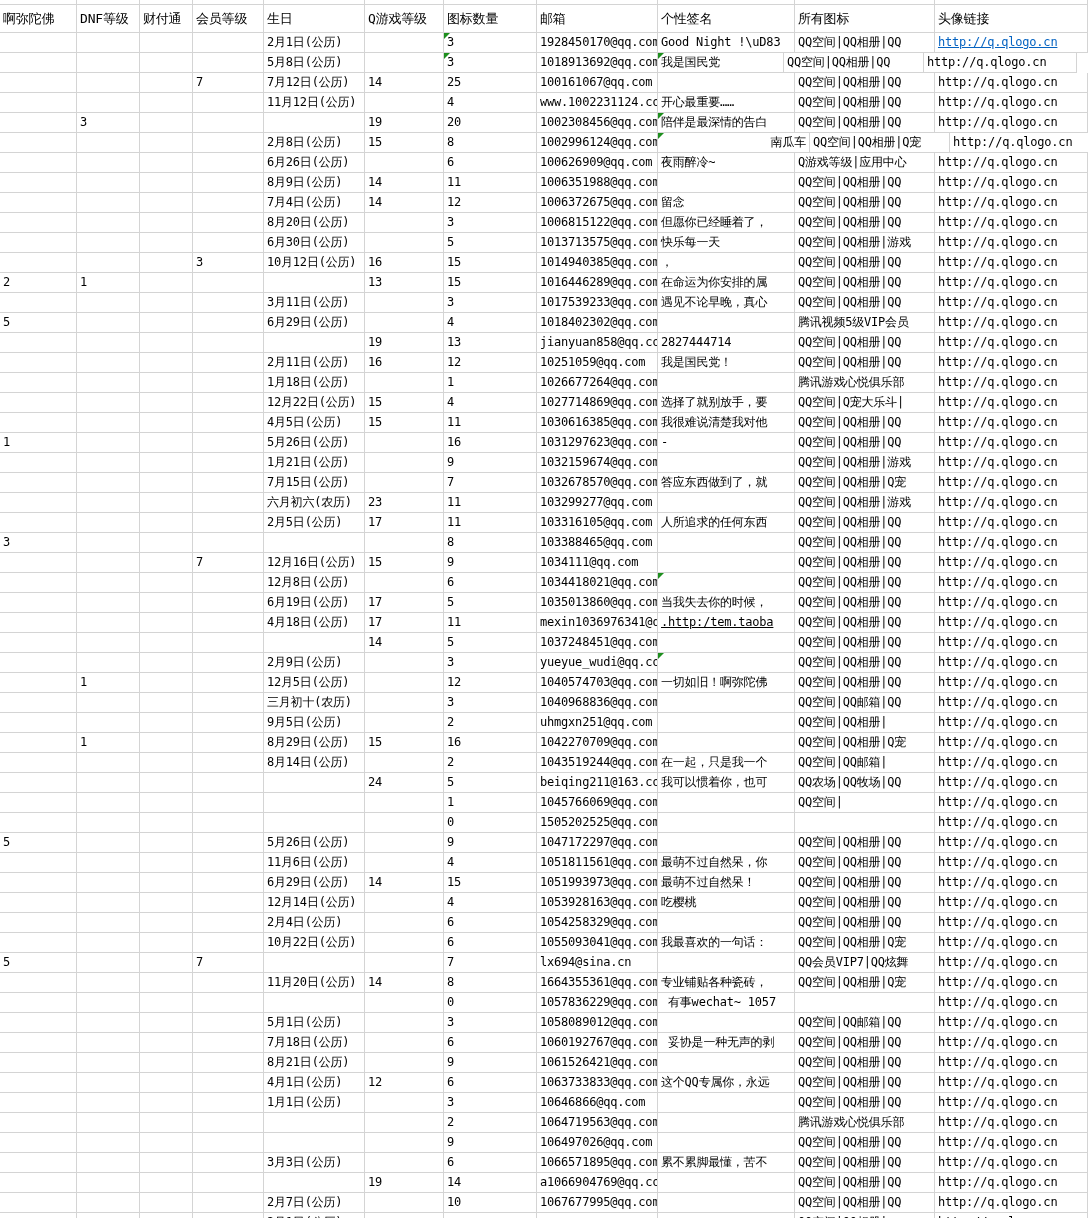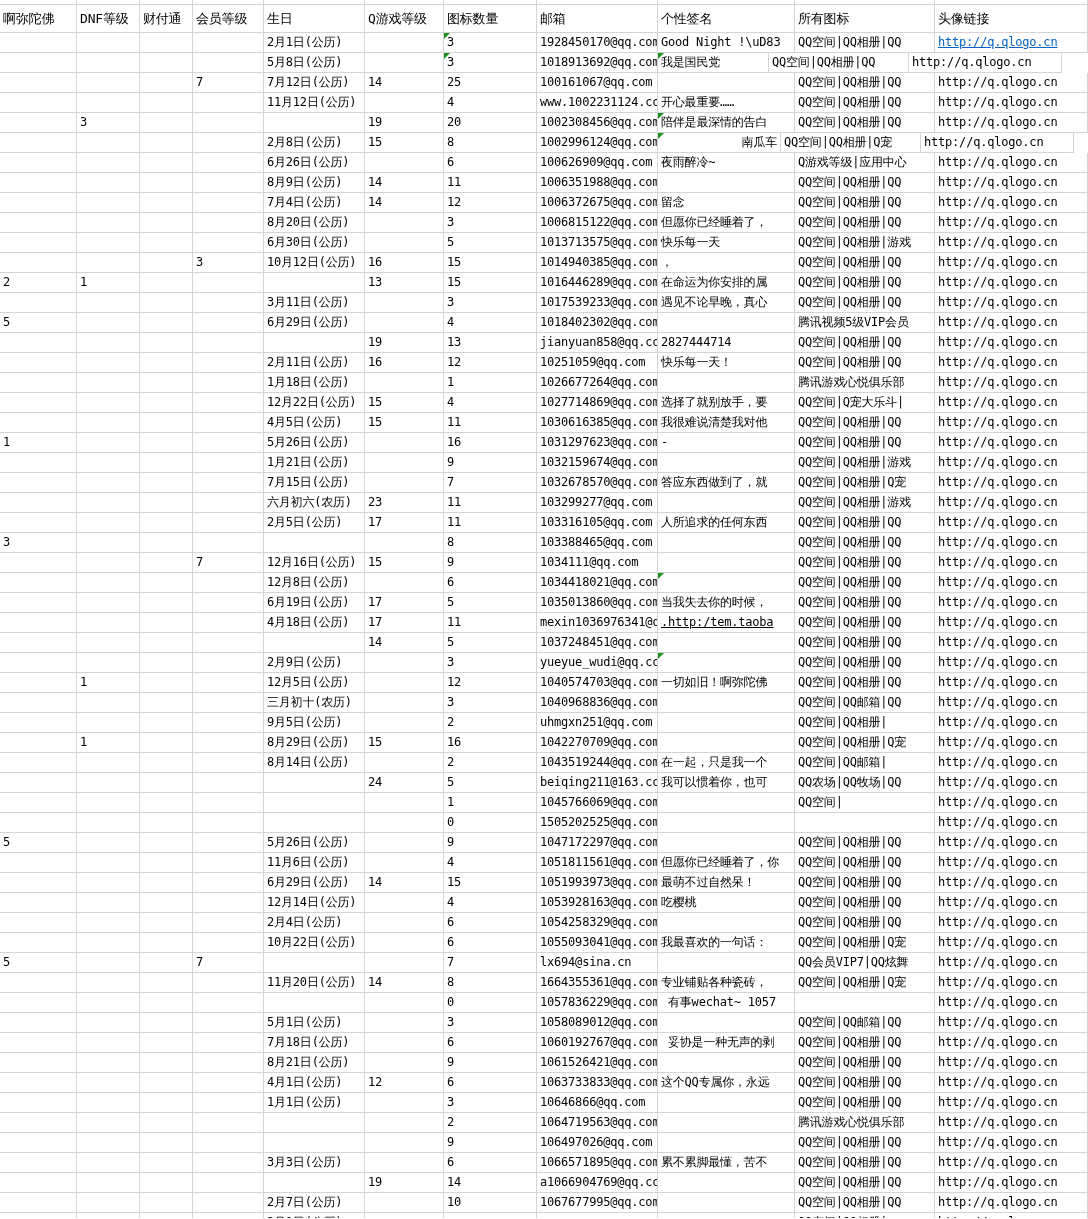--- a/index.html
+++ b/index.html
@@ -85,21 +85,21 @@
     </div>
     <div class="row data">
       <div class="cell" style="width: 77px;"></div>
       <div class="cell" style="width: 63px;"></div>
       <div class="cell" style="width: 53px;"></div>
       <div class="cell" style="width: 71px;"></div>
       <div class="cell" style="width: 101px;">5月8日(公历)</div>
       <div class="cell" style="width: 79px;"></div>
       <div class="cell" style="width: 93px;">3<span class="green-tri"></span></div>
       <div class="cell" style="width: 121px;">1018913692@qq.com</div>
-      <div class="cell" style="width: 111px;">我是国民党<span class="green-tri"></span></div>
+      <div class="cell" style="width: 126px;">我是国民党<span class="green-tri"></span></div>
       <div class="cell" style="width: 140px;">QQ空间|QQ相册|QQ</div>
       <div class="cell" style="width: 153px;"><span>http://q.qlogo.cn</span></div>
     </div>
     <div class="row data">
       <div class="cell" style="width: 77px;"></div>
       <div class="cell" style="width: 63px;"></div>
       <div class="cell" style="width: 53px;"></div>
       <div class="cell" style="width: 71px;">7</div>
       <div class="cell" style="width: 101px;">7月12日(公历)</div>
       <div class="cell" style="width: 79px;">14</div>
@@ -137,21 +137,21 @@
     </div>
     <div class="row data">
       <div class="cell" style="width: 77px;"></div>
       <div class="cell" style="width: 63px;"></div>
       <div class="cell" style="width: 53px;"></div>
       <div class="cell" style="width: 71px;"></div>
       <div class="cell" style="width: 101px;">2月8日(公历)</div>
       <div class="cell" style="width: 79px;">15</div>
       <div class="cell" style="width: 93px;">8</div>
       <div class="cell" style="width: 121px;">1002996124@qq.com</div>
-      <div class="cell sig-right" style="width: 123px;">南瓜车<span class="green-tri"></span></div>
+      <div class="cell sig-right" style="width: 152px;">南瓜车<span class="green-tri"></span></div>
       <div class="cell" style="width: 140px;">QQ空间|QQ相册|Q宠</div>
       <div class="cell" style="width: 153px;"><span>http://q.qlogo.cn</span></div>
     </div>
     <div class="row data">
       <div class="cell" style="width: 77px;"></div>
       <div class="cell" style="width: 63px;"></div>
       <div class="cell" style="width: 53px;"></div>
       <div class="cell" style="width: 71px;"></div>
       <div class="cell" style="width: 101px;">6月26日(公历)</div>
       <div class="cell" style="width: 79px;"></div>
@@ -280,21 +280,21 @@
     </div>
     <div class="row data">
       <div class="cell" style="width: 77px;"></div>
       <div class="cell" style="width: 63px;"></div>
       <div class="cell" style="width: 53px;"></div>
       <div class="cell" style="width: 71px;"></div>
       <div class="cell" style="width: 101px;">2月11日(公历)</div>
       <div class="cell" style="width: 79px;">16</div>
       <div class="cell" style="width: 93px;">12</div>
       <div class="cell" style="width: 121px;">10251059@qq.com</div>
-      <div class="cell" style="width: 137px;">快乐每一天！</div>
+      <div class="cell" style="width: 137px;">我是国民党！</div>
       <div class="cell" style="width: 140px;">QQ空间|QQ相册|QQ</div>
       <div class="cell" style="width: 153px;"><span>http://q.qlogo.cn</span></div>
     </div>
     <div class="row data">
       <div class="cell" style="width: 77px;"></div>
       <div class="cell" style="width: 63px;"></div>
       <div class="cell" style="width: 53px;"></div>
       <div class="cell" style="width: 71px;"></div>
       <div class="cell" style="width: 101px;">1月18日(公历)</div>
       <div class="cell" style="width: 79px;"></div>
@@ -605,21 +605,21 @@
     </div>
     <div class="row data">
       <div class="cell" style="width: 77px;"></div>
       <div class="cell" style="width: 63px;"></div>
       <div class="cell" style="width: 53px;"></div>
       <div class="cell" style="width: 71px;"></div>
       <div class="cell" style="width: 101px;">11月6日(公历)</div>
       <div class="cell" style="width: 79px;"></div>
       <div class="cell" style="width: 93px;">4</div>
       <div class="cell" style="width: 121px;">1051811561@qq.com</div>
-      <div class="cell" style="width: 137px;">但愿你已经睡着了，你</div>
+      <div class="cell" style="width: 137px;">最萌不过自然呆，你</div>
       <div class="cell" style="width: 140px;">QQ空间|QQ相册|QQ</div>
       <div class="cell" style="width: 153px;"><span>http://q.qlogo.cn</span></div>
     </div>
     <div class="row data">
       <div class="cell" style="width: 77px;"></div>
       <div class="cell" style="width: 63px;"></div>
       <div class="cell" style="width: 53px;"></div>
       <div class="cell" style="width: 71px;"></div>
       <div class="cell" style="width: 101px;">6月29日(公历)</div>
       <div class="cell" style="width: 79px;">14</div>

